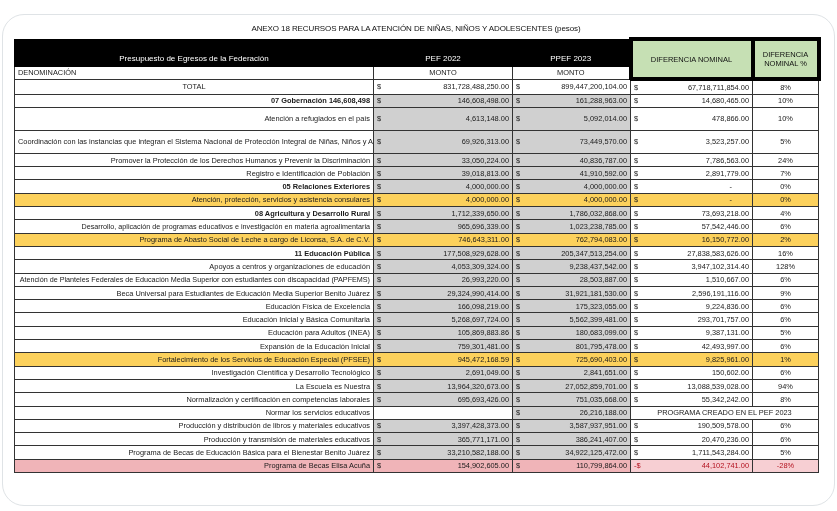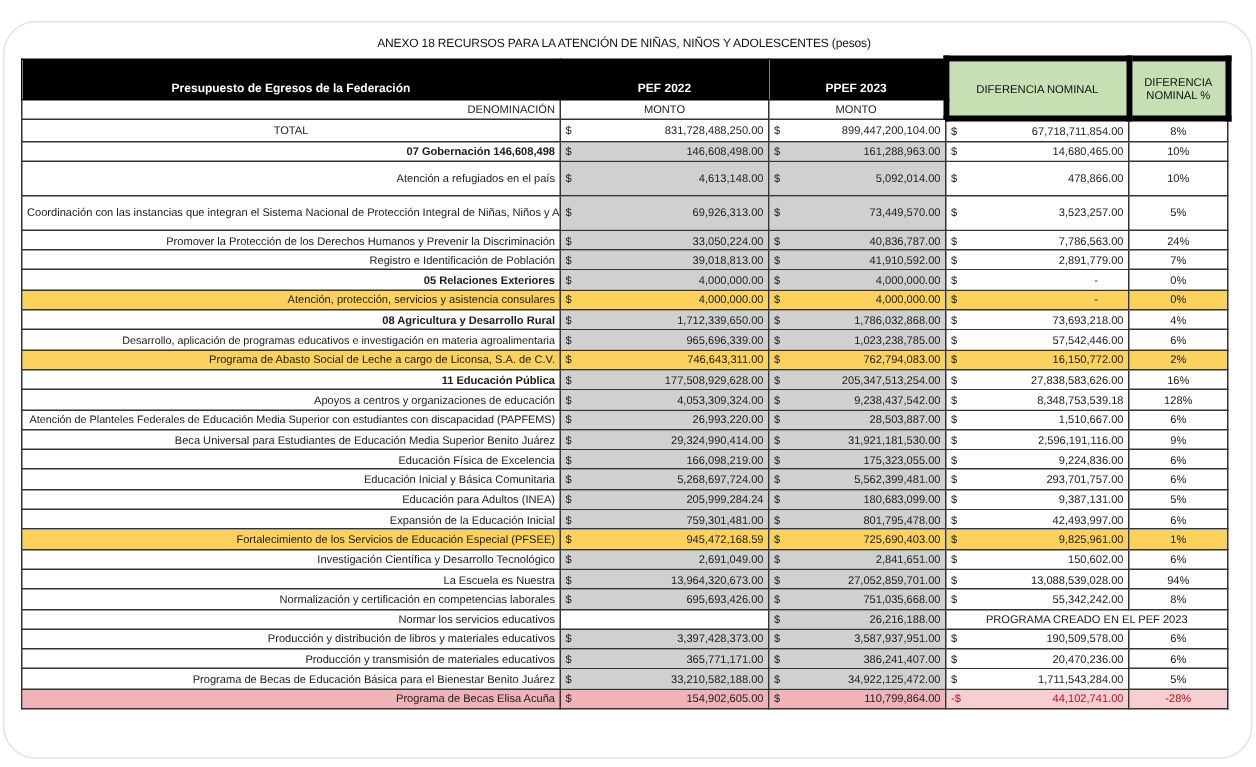--- a/index.html
+++ b/index.html
@@ -2,21 +2,21 @@
 <html><head>
 <meta charset="utf-8">
 <style>
   html, body { margin:0; padding:0; background:#ffffff; }
   body { width:837px; height:511px; position:relative; overflow:hidden; font-family:"Liberation Sans", sans-serif; }
   .card { position:absolute; left:2px; top:14px; width:831px; height:490px; border:1px solid #dfe3e6; border-radius:22px; background:#ffffff; }
   .title { position:absolute; left:14px; width:804px; top:24px; text-align:center; font-size:8px; color:#111; letter-spacing:-0.1px; }
   table { position:absolute; left:14px; top:37px; border-collapse:collapse; table-layout:fixed; width:804px; font-size:7.4px; color:#1a1a1a; }
   td, th { padding:0 3px; height:12.3px; line-height:9px; white-space:nowrap; overflow:hidden; border:1px solid #333; }
   col.c0 { width:359px; } col.c1 { width:139px; } col.c2 { width:118px; } col.c3 { width:122px; } col.c4 { width:66px; }
-  th.black { background:#000; color:#fff; font-weight:bold; font-size:8px; vertical-align:bottom; padding-bottom:3px; border-color:#000; }
+  th.black { background:#000; color:#fff; font-weight:normal; font-size:8px; vertical-align:bottom; padding-bottom:3px; border-color:#000; }
   th.green { background:#c6e0b4; color:#111; font-weight:normal; font-size:7.5px; border:4px solid #000000; }
   .sub td { background:#fff; text-align:center; }
   .denom { text-align:right; }
   .denom.center { text-align:center; }
   .bold { font-weight:bold; }
   .money { position:relative; text-align:right; background:#d0d0d0; }
   .money .cur { position:absolute; left:3px; }
   .diff { position:relative; text-align:right; background:#fff; }
   .diff .cur { position:absolute; left:3px; }
   .pct { text-align:center; background:#fff; }
@@ -45,21 +45,21 @@
     </colgroup>
   <thead>
     <tr style="height:27px">
       <th class="black">Presupuesto de Egresos de la Federación</th>
       <th class="black">PEF 2022</th>
       <th class="black">PPEF 2023</th>
       <th class="green" rowspan="2">DIFERENCIA NOMINAL</th>
       <th class="green" rowspan="2" style="white-space:normal;line-height:9px">DIFERENCIA NOMINAL %</th>
     </tr>
     <tr class="sub">
-      <td style="text-align:right">DENOMINACIÓN</td>
+      <td style="text-align:left">DENOMINACIÓN</td>
       <td style="text-align:center">MONTO</td>
       <td style="text-align:center">MONTO</td>
     </tr>
   </thead>
   <tbody id="tbody">
       <tr class="total">
         <td class="denom center">TOTAL</td>
         <td class="money" style="background: rgb(255, 255, 255);"><span class="cur">$</span><span>831,728,488,250.00</span></td>
         <td class="money" style="background: rgb(255, 255, 255);"><span class="cur">$</span><span>899,447,200,104.00</span></td>
         <td class="diff"><span class="cur">$</span><span>67,718,711,854.00</span></td>
@@ -139,21 +139,21 @@
         <td class="denom bold">11 Educación Pública</td>
         <td class="money"><span class="cur">$</span><span>177,508,929,628.00</span></td>
         <td class="money"><span class="cur">$</span><span>205,347,513,254.00</span></td>
         <td class="diff"><span class="cur">$</span><span>27,838,583,626.00</span></td>
         <td class="pct">16%</td>
       </tr>
       <tr>
         <td class="denom">Apoyos a centros y organizaciones de educación</td>
         <td class="money"><span class="cur">$</span><span>4,053,309,324.00</span></td>
         <td class="money"><span class="cur">$</span><span>9,238,437,542.00</span></td>
-        <td class="diff"><span class="cur">$</span><span>8,348,753,539.18</span></td>
+        <td class="diff"><span class="cur">$</span><span>3,947,102,314.40</span></td>
         <td class="pct">128%</td>
       </tr>
       <tr class="wrap">
         <td class="denom">Atención de Planteles Federales de Educación Media Superior con estudiantes con discapacidad (PAPFEMS)</td>
         <td class="money"><span class="cur">$</span><span>26,993,220.00</span></td>
         <td class="money"><span class="cur">$</span><span>28,503,887.00</span></td>
         <td class="diff"><span class="cur">$</span><span>1,510,667.00</span></td>
         <td class="pct">6%</td>
       </tr>
       <tr>
@@ -172,21 +172,21 @@
       </tr>
       <tr>
         <td class="denom">Educación Inicial y Básica Comunitaria</td>
         <td class="money"><span class="cur">$</span><span>5,268,697,724.00</span></td>
         <td class="money"><span class="cur">$</span><span>5,562,399,481.00</span></td>
         <td class="diff"><span class="cur">$</span><span>293,701,757.00</span></td>
         <td class="pct">6%</td>
       </tr>
       <tr>
         <td class="denom">Educación para Adultos (INEA)</td>
-        <td class="money"><span class="cur">$</span><span>205,999,284.24</span></td>
+        <td class="money"><span class="cur">$</span><span>105,869,883.86</span></td>
         <td class="money"><span class="cur">$</span><span>180,683,099.00</span></td>
         <td class="diff"><span class="cur">$</span><span>9,387,131.00</span></td>
         <td class="pct">5%</td>
       </tr>
       <tr>
         <td class="denom">Expansión de la Educación Inicial</td>
         <td class="money"><span class="cur">$</span><span>759,301,481.00</span></td>
         <td class="money"><span class="cur">$</span><span>801,795,478.00</span></td>
         <td class="diff"><span class="cur">$</span><span>42,493,997.00</span></td>
         <td class="pct">6%</td>

